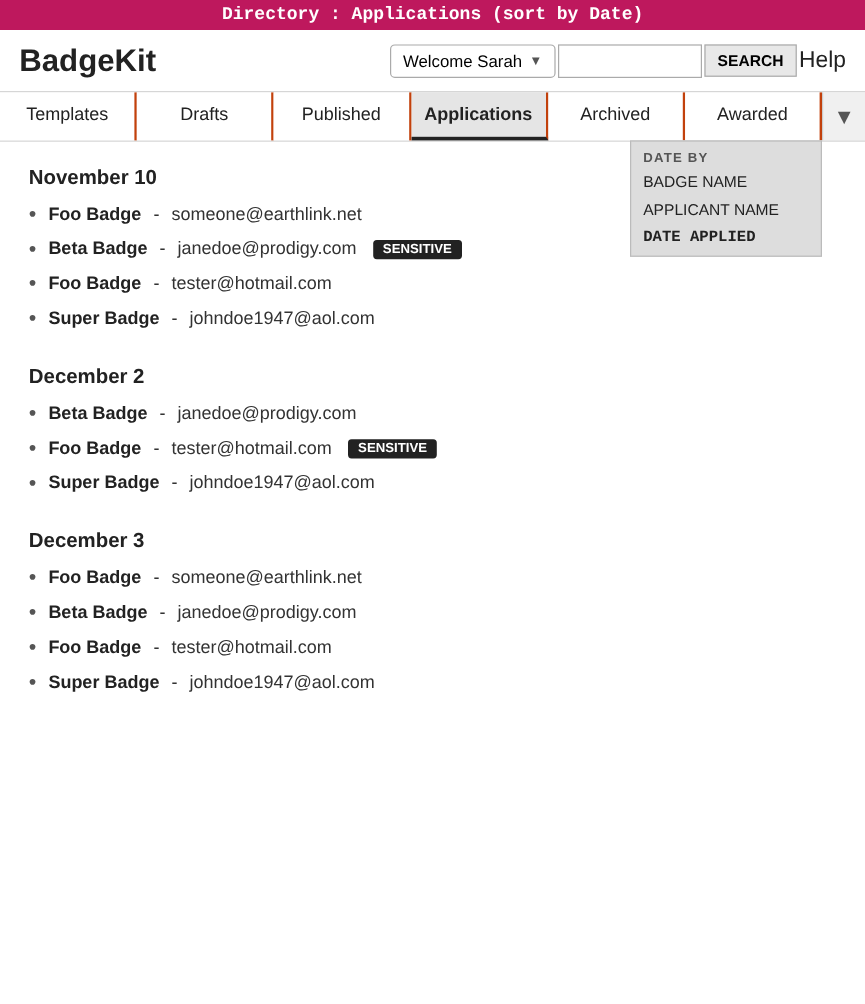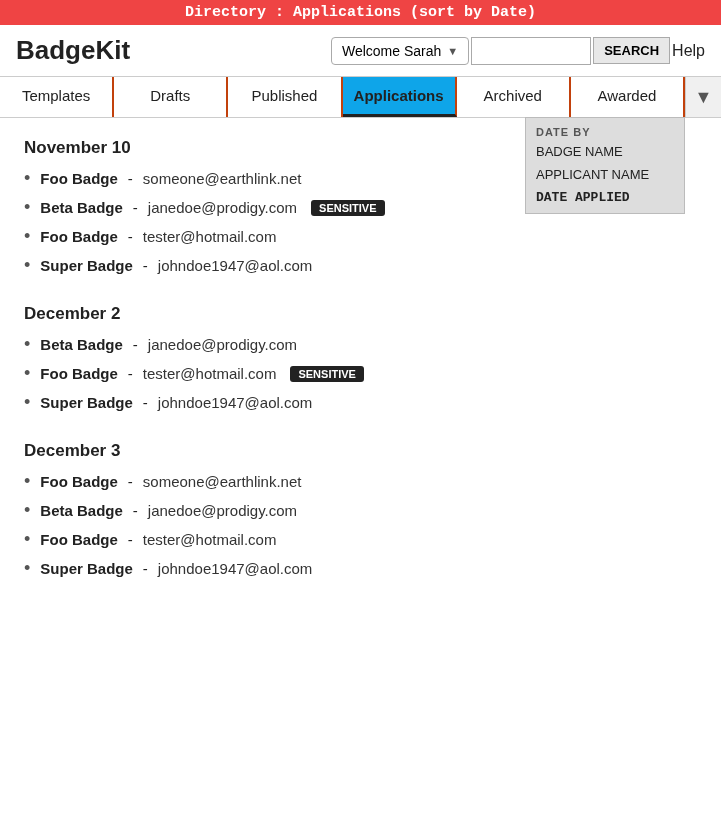--- a/index.html
+++ b/index.html
@@ -1,20 +1,20 @@
 <!DOCTYPE html>
 <html><head>
   <meta charset="utf-8">
   <style>
     * { margin: 0; padding: 0; box-sizing: border-box; }
     body { font-family: Arial, sans-serif; background: #fff; width: 721px; }
 
     
     .top-bar {
-      background: #ef4444;
+      background: #be185d;
       color: #fff;
       text-align: center;
       font-family: 'Courier New', monospace;
       font-size: 15px;
       font-weight: bold;
       padding: 4px 0;
     }
 
     
     .header {
@@ -51,21 +51,21 @@
     }
     .search-btn {
       border: 1px solid #aaa;
       background: #e8e8e8;
       padding: 5px 10px;
       font-size: 13px;
       cursor: pointer;
       font-weight: bold;
     }
     .help-link {
-      font-size: 16px;
+      font-size: 19px;
       color: #222;
       text-decoration: none;
       cursor: pointer;
     }
 
     
     .nav-tabs {
       display: flex;
       border-top: 1px solid #ccc;
       border-bottom: 1px solid #ccc;
@@ -77,21 +77,21 @@
       text-align: center;
       padding: 10px 6px;
       font-size: 15px;
       cursor: pointer;
       border-right: 2px solid #c2410c;
       color: #222;
       background: #fff;
     }
     .nav-tab:first-child { border-left: none; }
     .nav-tab.active {
-      background: #0ea5e9;
+      background: #e5e5e5;
       font-weight: bold;
       border-bottom: 3px solid #222;
     }
     .nav-tab-arrow {
       width: 36px;
       display: flex;
       align-items: center;
       justify-content: center;
       border-left: 1px solid #ccc;
       cursor: pointer;

